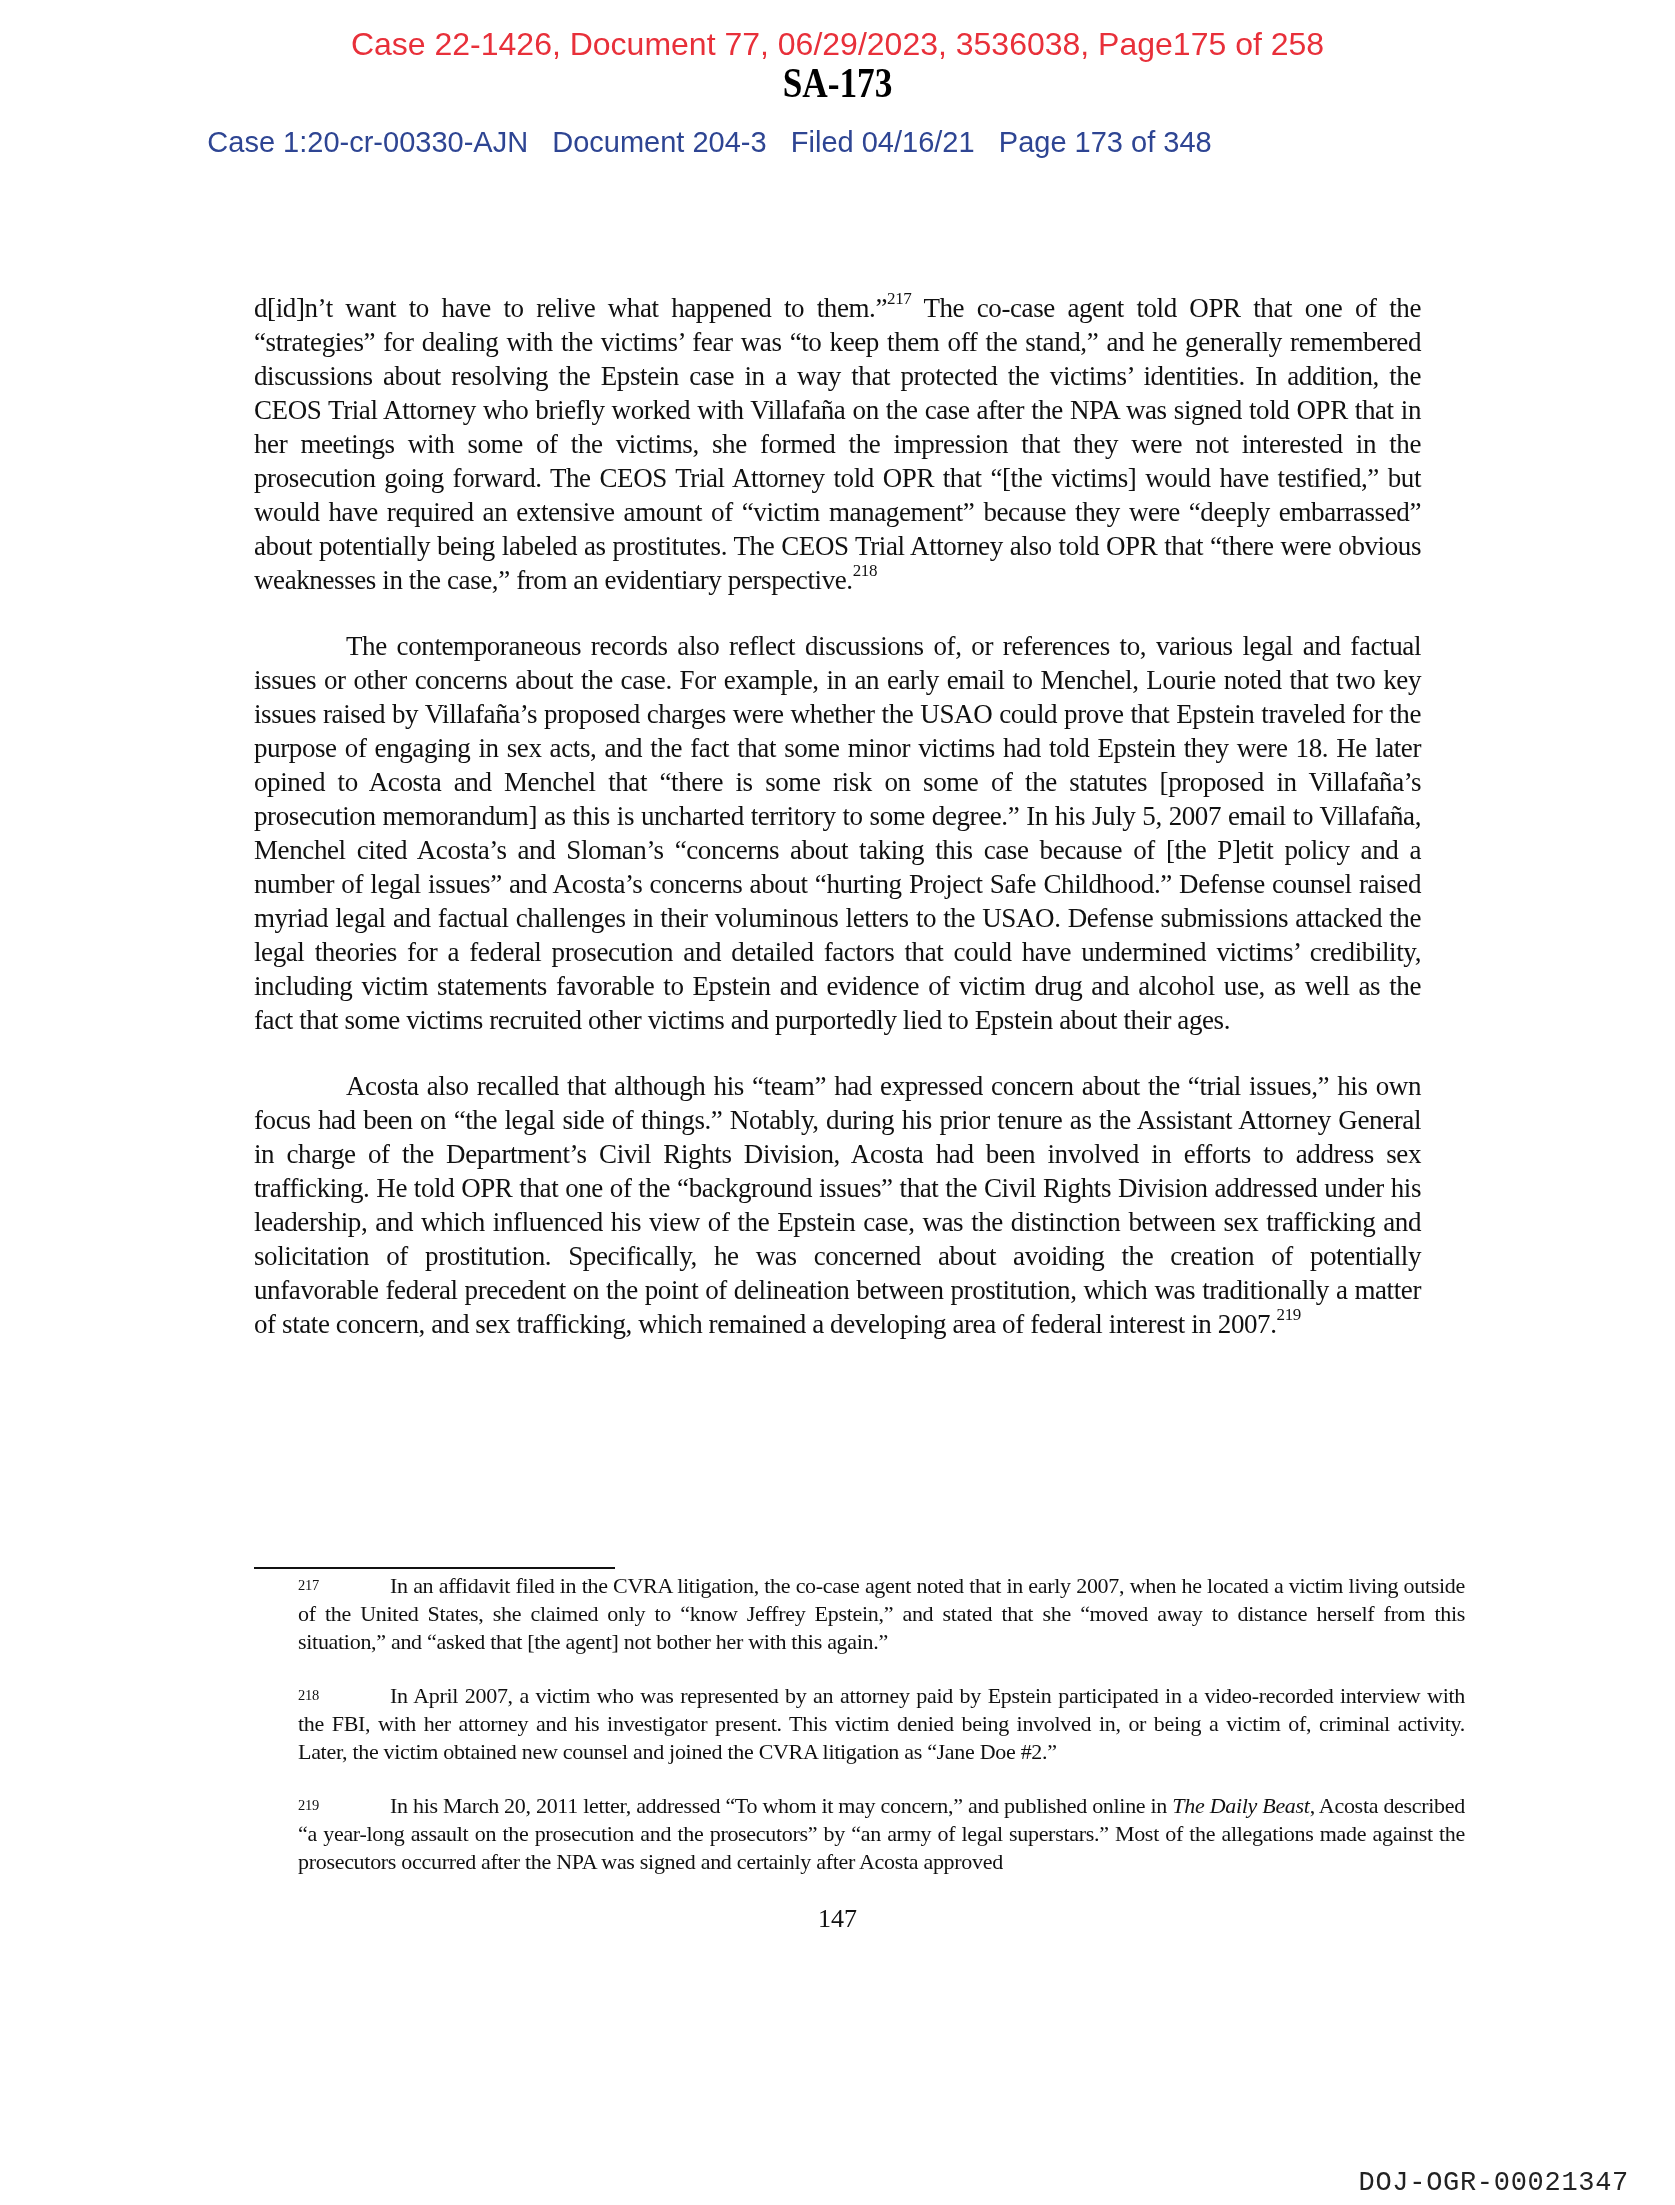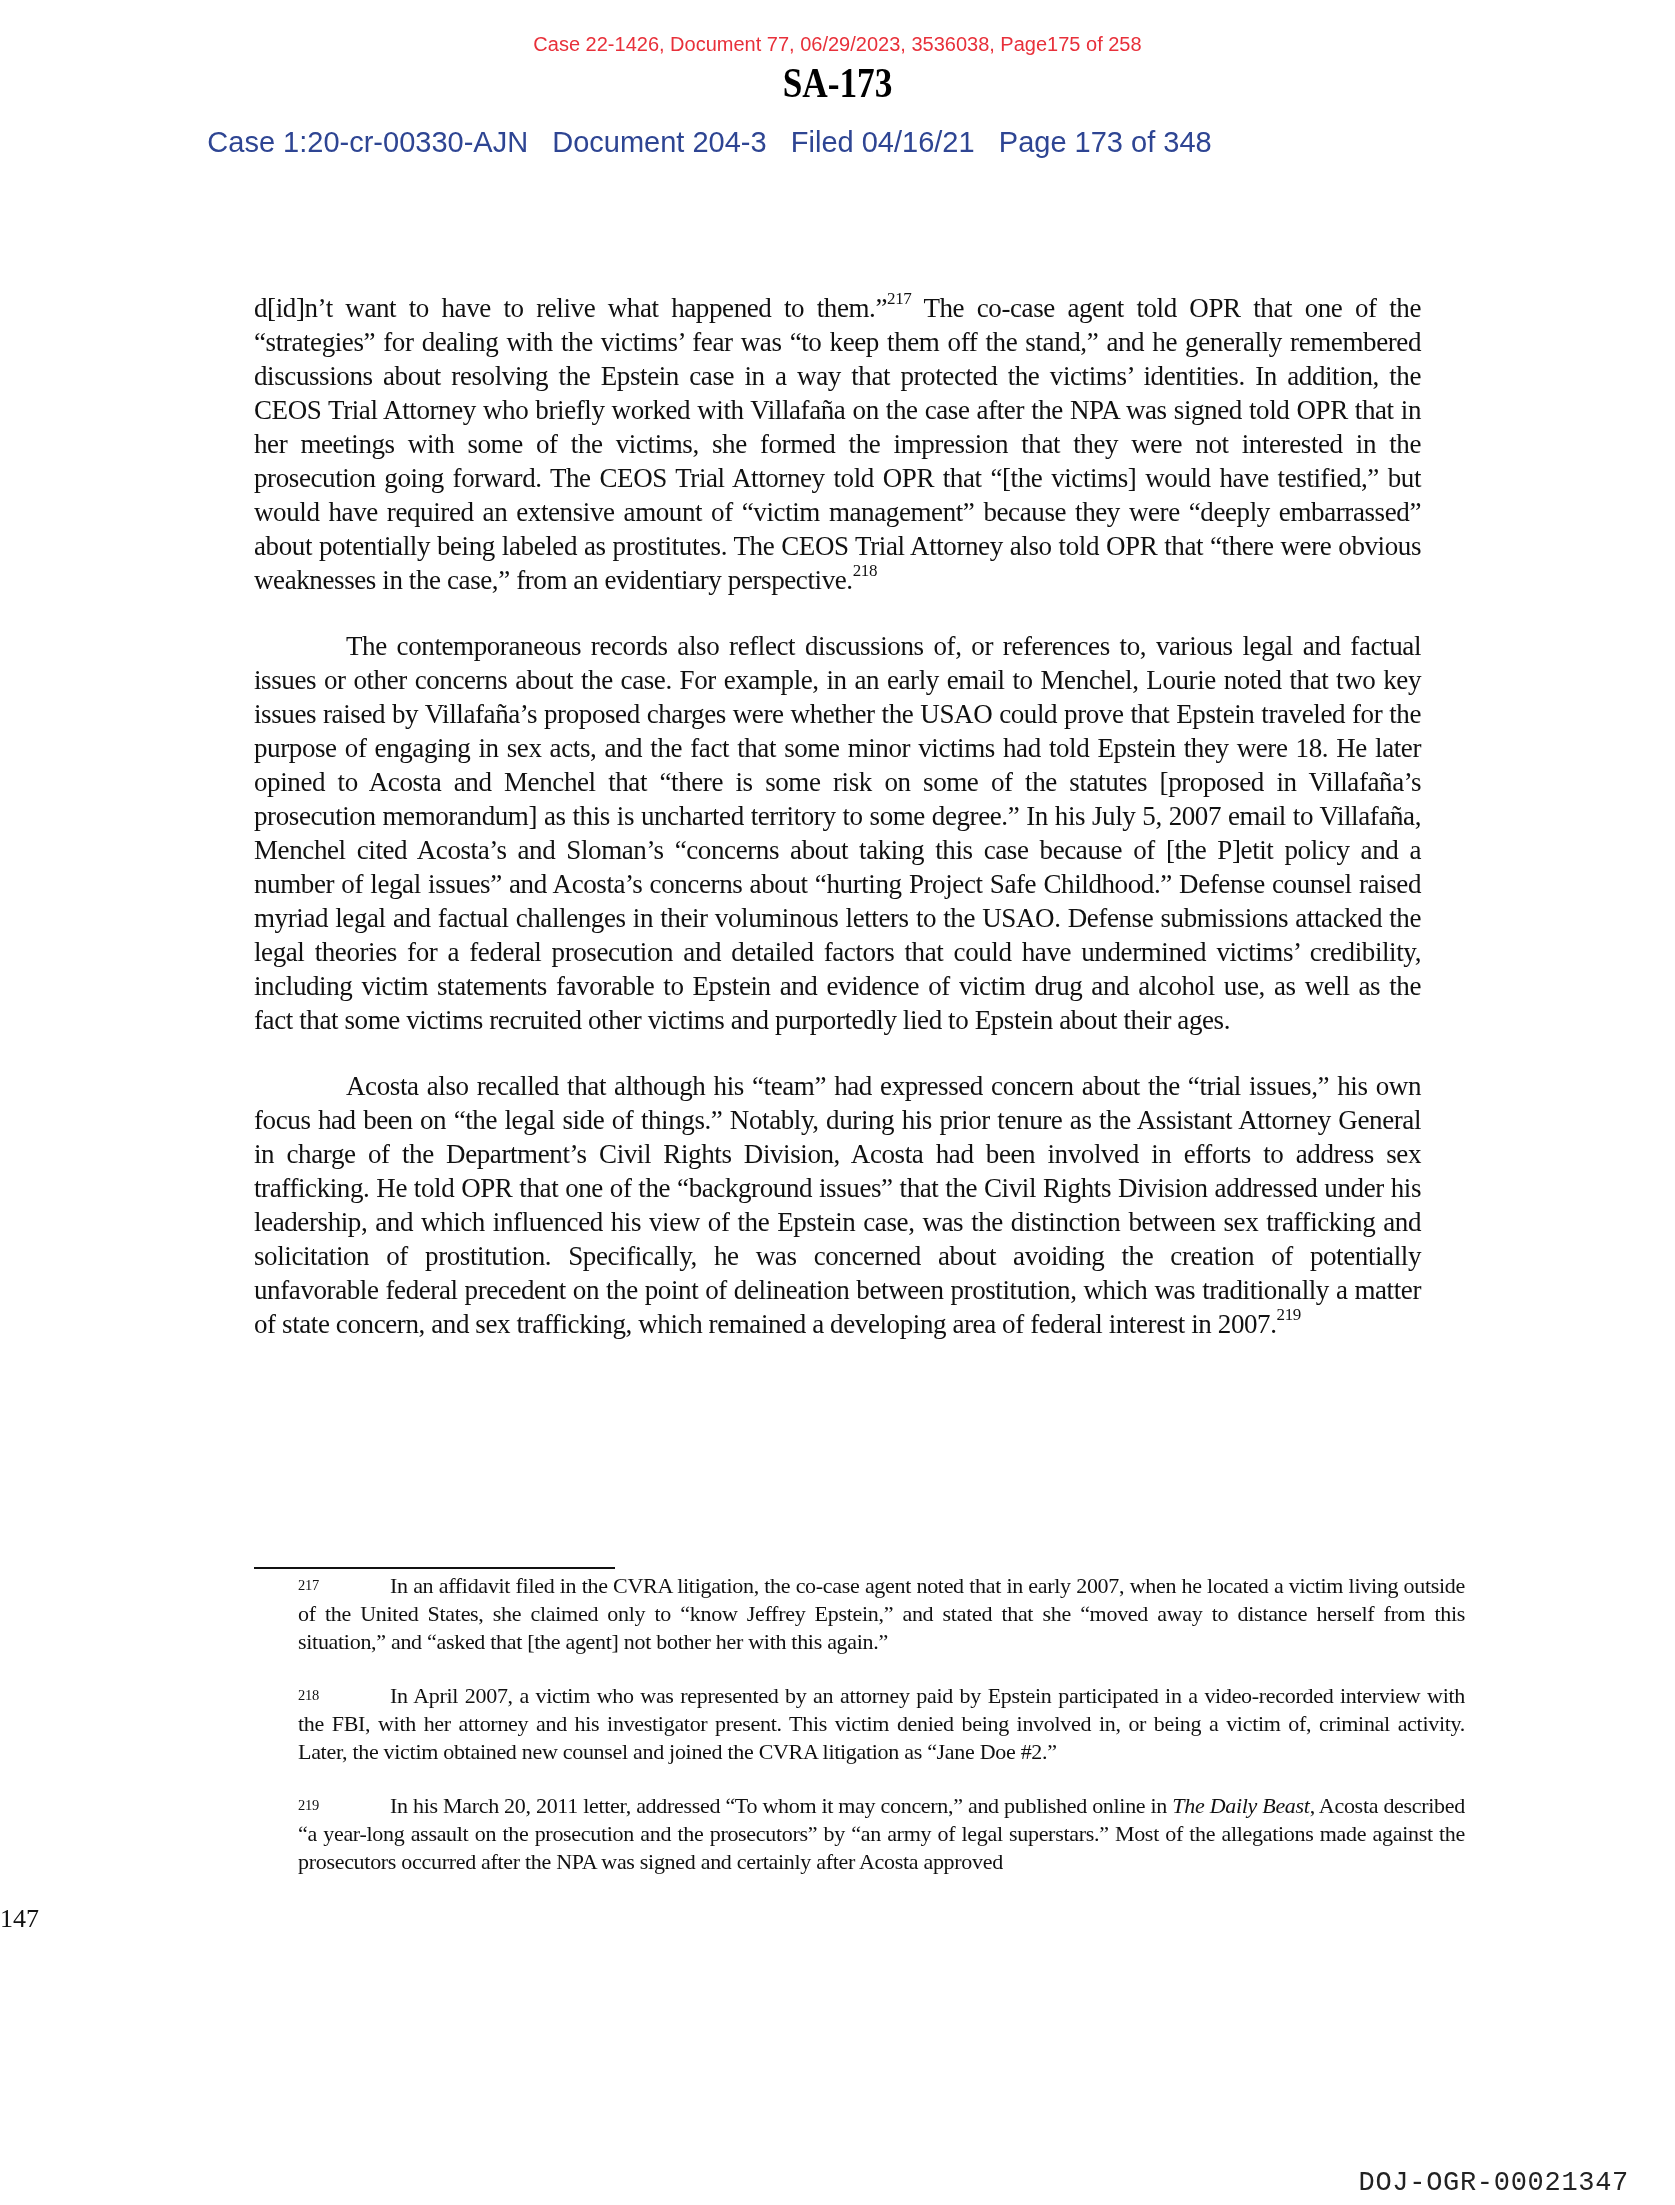--- a/index.html
+++ b/index.html
@@ -15,21 +15,21 @@
       font-family: "Liberation Serif", "DejaVu Serif", serif;
       color: #111111;
     }
     .stamp-top {
       position: absolute;
       top: 26px;
       left: 0;
       width: 1675px;
       text-align: center;
       font-family: "Liberation Sans", "DejaVu Sans", sans-serif;
-      font-size: 20px;
+      font-size: 32px;
       line-height: 37px;
       color: #e8303a;
       letter-spacing: 0px;
     }
     .sa-label {
       position: absolute;
       top: 60px;
       left: 0;
       width: 1675px;
       text-align: center;
@@ -108,20 +108,21 @@
       top: -1.3px;
       text-indent: 0;
     }
     .fn em {
     }
     .page-number {
       position: absolute;
       top: 1904px;
       left: 0;
       width: 1675px;
+      text-align: center;
       font-size: 26px;
       line-height: 30px;
     }
     .bates {
       position: absolute;
       top: 2168px;
       right: 46px;
       font-family: "Liberation Mono", "DejaVu Sans Mono", monospace;
       font-size: 27px;
       line-height: 30px;

